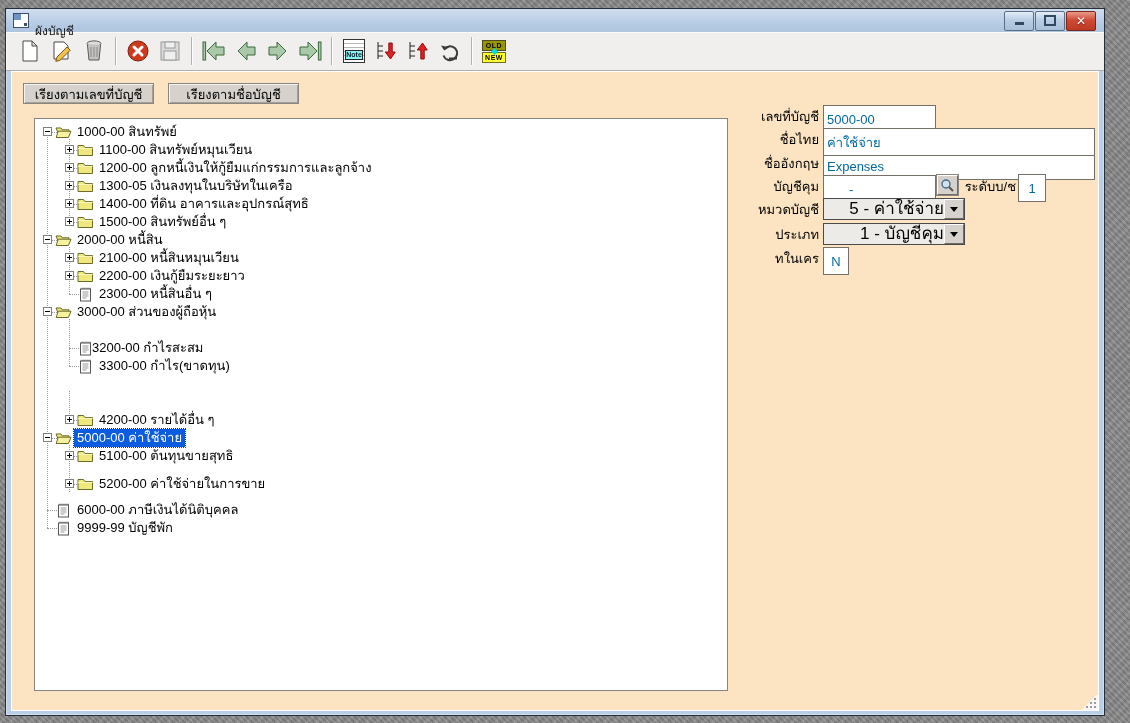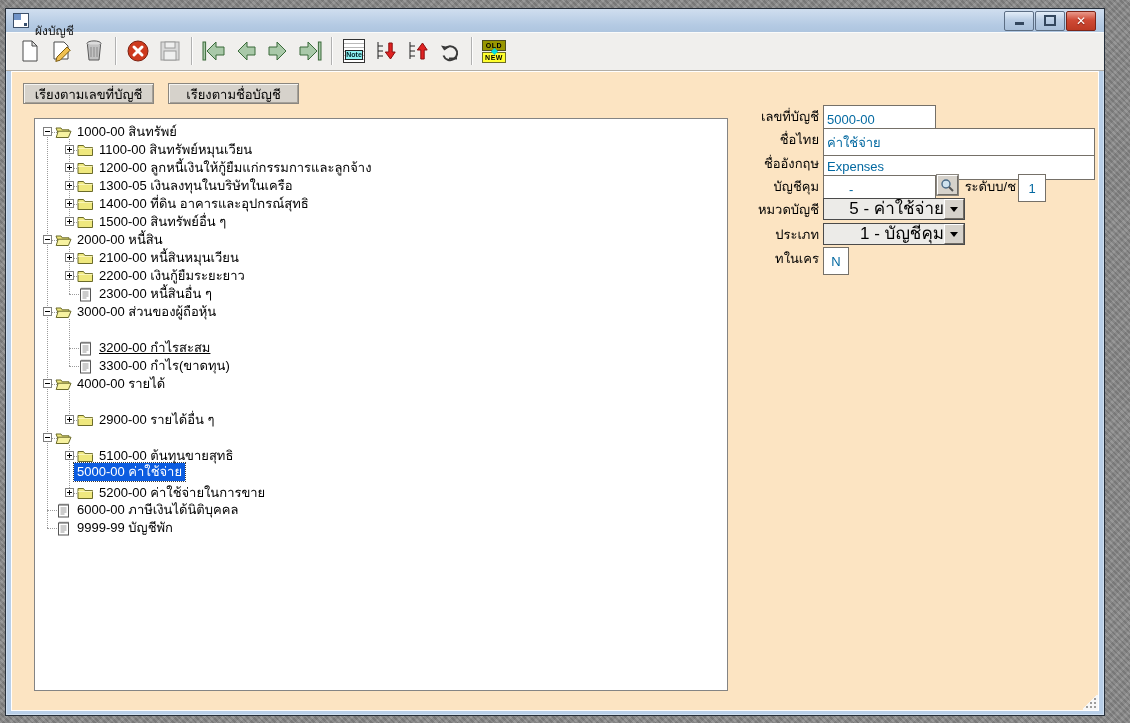--- a/index.html
+++ b/index.html
@@ -53,21 +53,21 @@
     border:1px solid #848484;overflow:hidden;}
   .trow{position:absolute;left:0;height:18px;width:100%;}
   .vline{position:absolute;width:0;border-left:1px dotted #9b9b9b;}
   .hstub{position:absolute;height:0;border-top:1px dotted #9b9b9b;top:9px;}
   .exp{position:absolute;top:4px;width:9px;height:9px;background:#fff;border:1px solid #7f7f7f;box-sizing:border-box;z-index:2;}
   .exp .bh{position:absolute;left:1px;right:1px;top:3px;height:1px;background:#000;}
   .exp .bv{position:absolute;top:1px;bottom:1px;left:3px;width:1px;background:#000;}
   .ticon{position:absolute;top:2px;width:17px;height:14px;z-index:1;}
   .ticon svg{display:block;}
   .tlabel{position:absolute;top:0;line-height:18px;font-size:13px;color:#000;padding:0 3px;white-space:nowrap;}
-  .tlabel.sel{background:#0c5ce0;color:#fff;outline:1px dotted #3a3a3a;margin-top:34px;}
+  .tlabel.sel{background:#0c5ce0;color:#fff;outline:1px dotted #3a3a3a;}
   
   .flabel{position:absolute;left:690px;width:117px;text-align:right;font-size:13px;color:#000;line-height:19px;}
   .fin{position:absolute;height:28px;border:1px solid #757068;background:#fff;font-size:13px;
     padding:0 3px;box-sizing:border-box;font-family:"Liberation Sans","DejaVu Sans",sans-serif;color:#0369a1;}
   .mag-btn{position:absolute;left:925px;top:103px;width:21px;height:20px;background:#d6d2cb;
     border:1px solid;border-color:#fff #6f6b64 #6f6b64 #fff;box-shadow:0 0 0 1px #8a867f;
     display:flex;align-items:center;justify-content:center;padding:0;}
   .combo{position:absolute;left:811px;width:142px;height:22px;border:1px solid #4a4a4a;
     background:#ecebe8;display:flex;box-sizing:border-box;}
   .combo-text{flex:1;font-size:17px;line-height:20px;padding-left:18px;color:#000;white-space:nowrap;overflow:hidden;text-align:right;}
@@ -361,59 +361,46 @@
         </div>
         <div class="trow" style="top: 220px;">
           <i class="hstub" style="left: 34px; width: 10px;"></i>
           <span class="ticon" style="left: 42px;">
             <svg width="17" height="15" viewBox="0 0 17 15">
               <rect x="3.5" y="2" width="10" height="12" fill="#fff" stroke="#555"></rect>
               <path d="M5 2 v-1.3 M7 2 v-1.3 M9 2 v-1.3 M11 2 v-1.3 M13 2 v-1.3" stroke="#555"></path>
               <path d="M5.5 5 h6 M5.5 7 h6 M5.5 9 h6 M5.5 11 h4" stroke="#999"></path>
             </svg>
           </span>
-          <span class="tlabel" style="left: 61px; text-decoration: underline;">3200-00 กำไรสะสม</span>
+          <span class="tlabel" style="left: 54px;">3200-00 กำไรสะสม</span>
         </div>
         <div class="trow" style="top: 238px;">
           <i class="hstub" style="left: 34px; width: 10px;"></i>
           <span class="ticon" style="left: 42px;">
             <svg width="17" height="15" viewBox="0 0 17 15">
               <rect x="3.5" y="2" width="10" height="12" fill="#fff" stroke="#555"></rect>
               <path d="M5 2 v-1.3 M7 2 v-1.3 M9 2 v-1.3 M11 2 v-1.3 M13 2 v-1.3" stroke="#555"></path>
               <path d="M5.5 5 h6 M5.5 7 h6 M5.5 9 h6 M5.5 11 h4" stroke="#999"></path>
             </svg>
           </span>
           <span class="tlabel" style="left: 61px;">3300-00 กำไร(ขาดทุน)</span>
         </div>
-        <div class="trow" style="top: 256px;">
-          <i class="hstub" style="left: 12px; width: 10px;"></i>
-          <span class="exp" style="left: 8px;">
-            <i class="bh"></i>
-          </span>
-          <span class="ticon" style="left: 20px;">
-            <svg width="17" height="14" viewBox="0 0 17 14">
-              <path d="M1 3 h5 l1.2 1.8 H14 v3 H3 z" fill="#efe87e" stroke="#6b6b2a"></path>
-              <path d="M3.2 6.2 h12.8 l-2.6 6.3 H1.2 z" fill="#f7f2a0" stroke="#6b6b2a"></path>
-            </svg>
-          </span>
-          <span class="tlabel" style="left: 39px;">4000-00 รายได้</span>
-        </div>
         <div class="trow" style="top: 292px;">
           <i class="hstub" style="left: 34px; width: 10px;"></i>
           <span class="exp" style="left: 30px;">
             <i class="bh"></i>
             <i class="bv"></i>
           </span>
           <span class="ticon" style="left: 42px;">
             <svg width="17" height="14" viewBox="0 0 17 14">
               <path d="M1 2.5 h5.5 l1.4 2 H15.5 v8 H1 z" fill="#efe87e" stroke="#6b6b2a"></path>
               <path d="M1 5.4 h14.5" stroke="#fbf7c0"></path>
             </svg>
           </span>
-          <span class="tlabel" style="left: 61px;">2900-00 รายได้อื่น ๆ</span>
+          <span class="tlabel" style="left: 61px;">4200-00 รายได้อื่น ๆ</span>
         </div>
         <div class="trow" style="top: 310px;">
           <i class="hstub" style="left: 12px; width: 10px;"></i>
           <span class="exp" style="left: 8px;">
             <i class="bh"></i>
           </span>
           <span class="ticon" style="left: 20px;">
             <svg width="17" height="14" viewBox="0 0 17 14">
               <path d="M1 3 h5 l1.2 1.8 H14 v3 H3 z" fill="#efe87e" stroke="#6b6b2a"></path>
               <path d="M3.2 6.2 h12.8 l-2.6 6.3 H1.2 z" fill="#f7f2a0" stroke="#6b6b2a"></path>
@@ -428,21 +415,21 @@
             <i class="bv"></i>
           </span>
           <span class="ticon" style="left: 42px;">
             <svg width="17" height="14" viewBox="0 0 17 14">
               <path d="M1 2.5 h5.5 l1.4 2 H15.5 v8 H1 z" fill="#efe87e" stroke="#6b6b2a"></path>
               <path d="M1 5.4 h14.5" stroke="#fbf7c0"></path>
             </svg>
           </span>
           <span class="tlabel" style="left: 61px;">5100-00 ต้นทุนขายสุทธิ</span>
         </div>
-        <div class="trow" style="top: 365px;">
+        <div class="trow" style="top: 356px;">
           <i class="hstub" style="left: 34px; width: 10px;"></i>
           <span class="exp" style="left: 30px;">
             <i class="bh"></i>
             <i class="bv"></i>
           </span>
           <span class="ticon" style="left: 42px;">
             <svg width="17" height="14" viewBox="0 0 17 14">
               <path d="M1 2.5 h5.5 l1.4 2 H15.5 v8 H1 z" fill="#efe87e" stroke="#6b6b2a"></path>
               <path d="M1 5.4 h14.5" stroke="#fbf7c0"></path>
             </svg>

